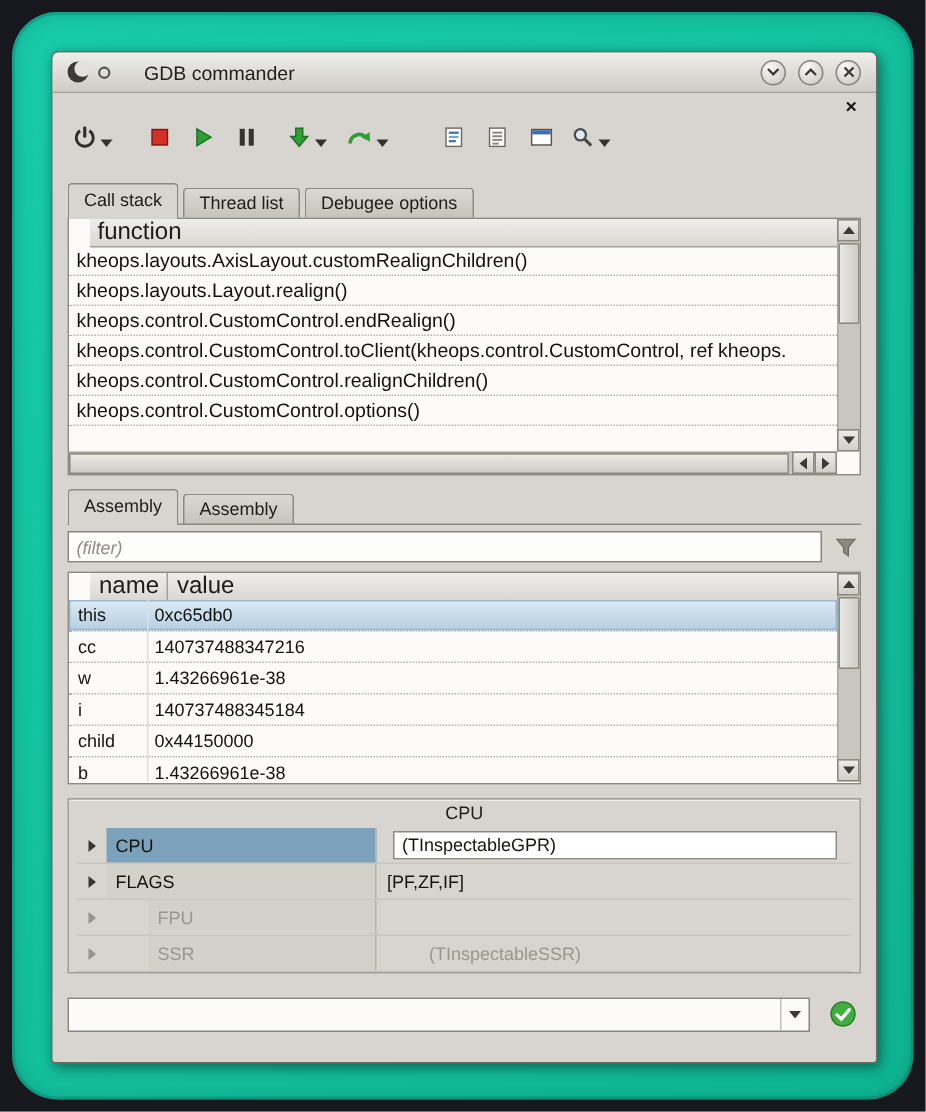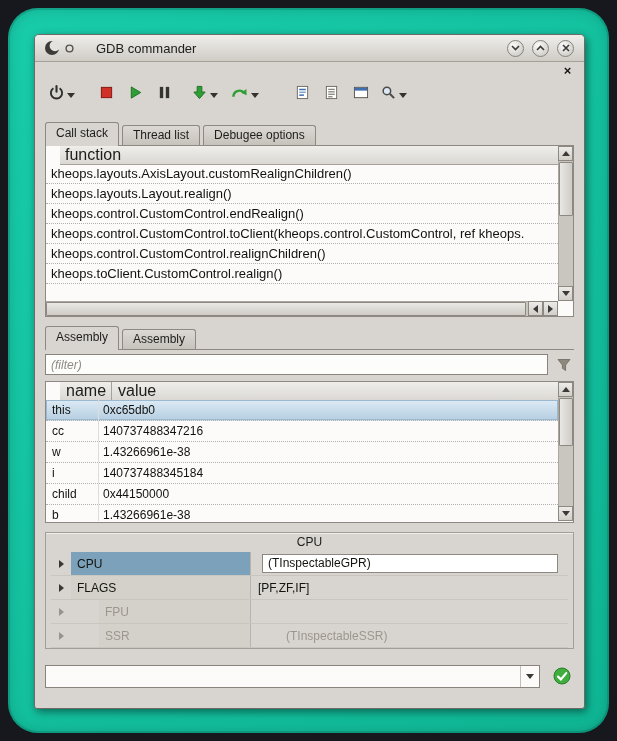--- a/index.html
+++ b/index.html
@@ -236,21 +236,21 @@
     <div class="frame" style="top:110px;left:10px;right:10px;height:170px">
       <div class="lhdr">
         <span style="padding-left:5px">function</span>
       </div>
       <div class="rows" style="right:15px;bottom:16px">
         <div class="row">kheops.layouts.AxisLayout.customRealignChildren()</div>
         <div class="row">kheops.layouts.Layout.realign()</div>
         <div class="row">kheops.control.CustomControl.endRealign()</div>
         <div class="row">kheops.control.CustomControl.toClient(kheops.control.CustomControl, ref kheops.</div>
         <div class="row">kheops.control.CustomControl.realignChildren()</div>
-        <div class="row">kheops.toClient.CustomControl.realign()</div>
+        <div class="row">kheops.control.CustomControl.options()</div>
       </div>
 
       <div class="vtrack" style="bottom:15px">
         <div class="sb-btn" style="top:0;right:0">
             <span class="arr arr-up"></span>
           </div>
         <div class="vthumb" style="top:16px;height:54px"></div>
         <div class="sb-btn" style="bottom:0;right:0">
             <span class="arr arr-dn"></span>
           </div>

